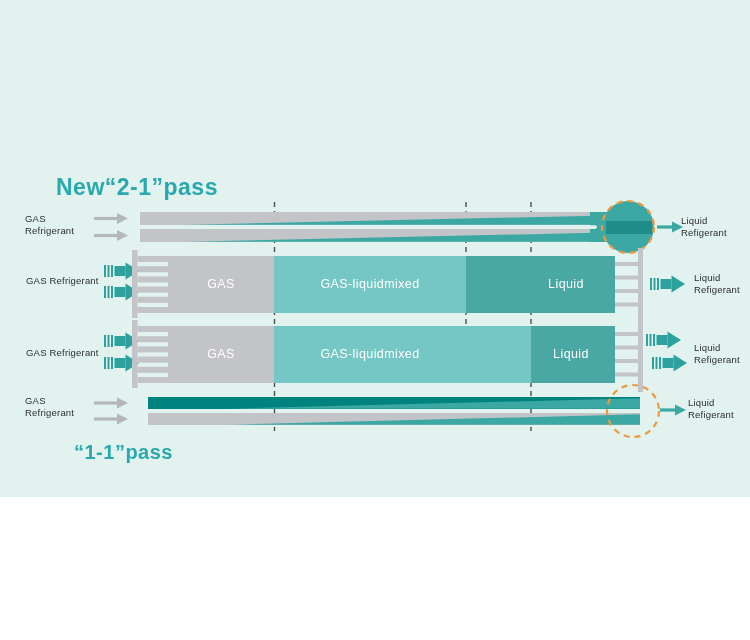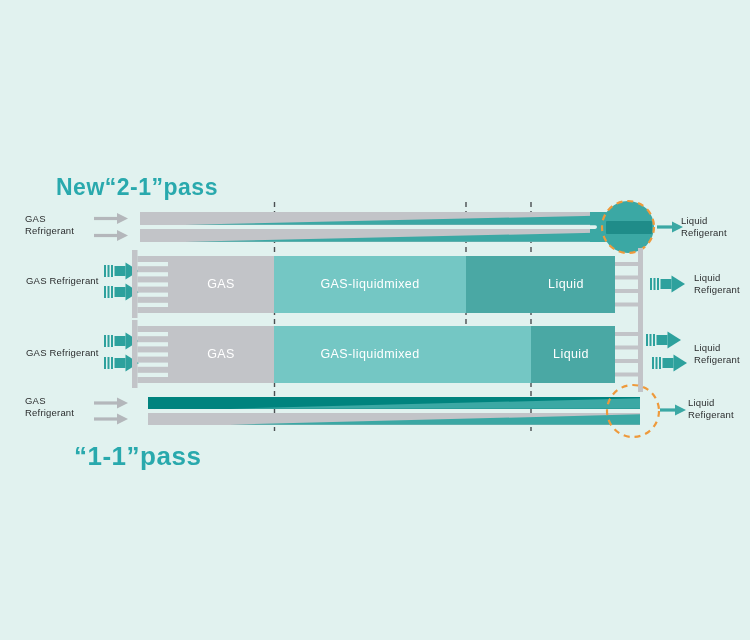--- a/index.html
+++ b/index.html
@@ -1,27 +1,27 @@
 <!DOCTYPE html>
 <html style="--bg: #e1f2ef; --gray: #c2c4c8; --gray-arrow: #b4b7bb; --teal-mid: #3ba8a4; --teal-light: #74c7c4; --teal-section: #4aa8a4; --teal-dark: #00837e; --teal-darker: #1f8c89; --teal-arrow: #2da19d; --orange: #ee9a3c; --title: #29a9ad; --text: #2b2d2e; --dash: #4a4f52;"><head>
 <meta charset="utf-8">
 <style>
   html,body{margin:0;padding:0;}
   #stage{
-    position:relative; width:750px; height:640px; overflow:hidden;
+    position:relative; width:750px; height:497px; overflow:hidden;
     background:var(--bg,#e1f2ef);
     font-family:"Liberation Sans","DejaVu Sans",sans-serif;
   }
   #diagram-svg{position:absolute;left:0;top:0;}
   .txt{position:absolute; color:var(--text,#2b2d2e); white-space:pre-line;}
   .title{
     color:var(--title,#29a9ad); font-weight:700; letter-spacing:.5px;
   }
   .title.t1{left:56px; top:174px; font-size:23px;}
-  .title.t2{left:74px; top:441px; font-size:26px;}
+  .title.t2{left:74px; top:441px; font-size:20px;}
   .lbl{font-size:9.5px; line-height:11.5px; letter-spacing:.2px;}
   .seclbl{
     position:absolute; color:#fff; font-size:12.5px; letter-spacing:.4px;
     text-align:center;
   }
   
   .f-gray{fill:var(--gray,#c2c4c8);}
   .f-grayarrow{fill:var(--gray-arrow,#b4b7bb);}
   .f-tealmid{fill:var(--teal-mid,#3ba8a4);}
   .f-teallight{fill:var(--teal-light,#74c7c4);}

